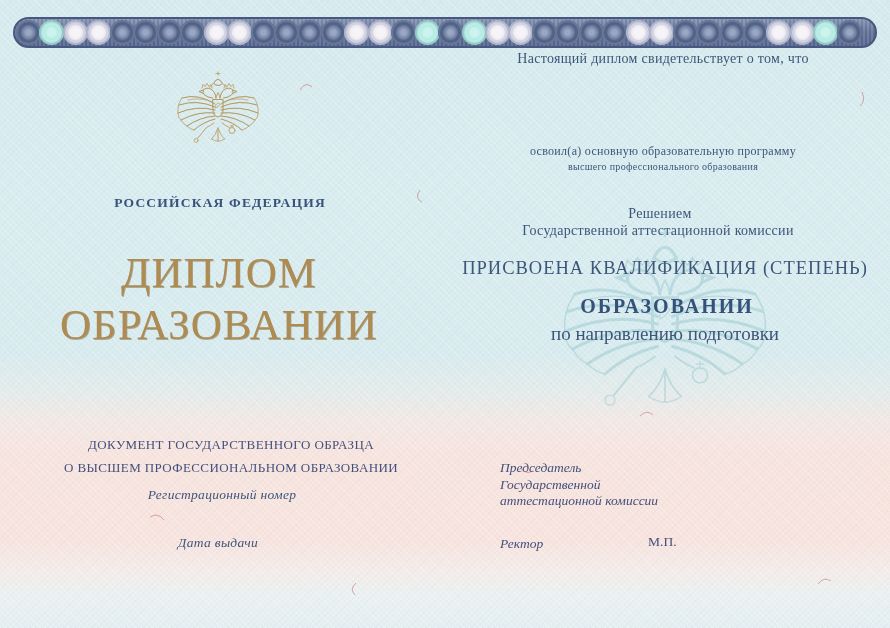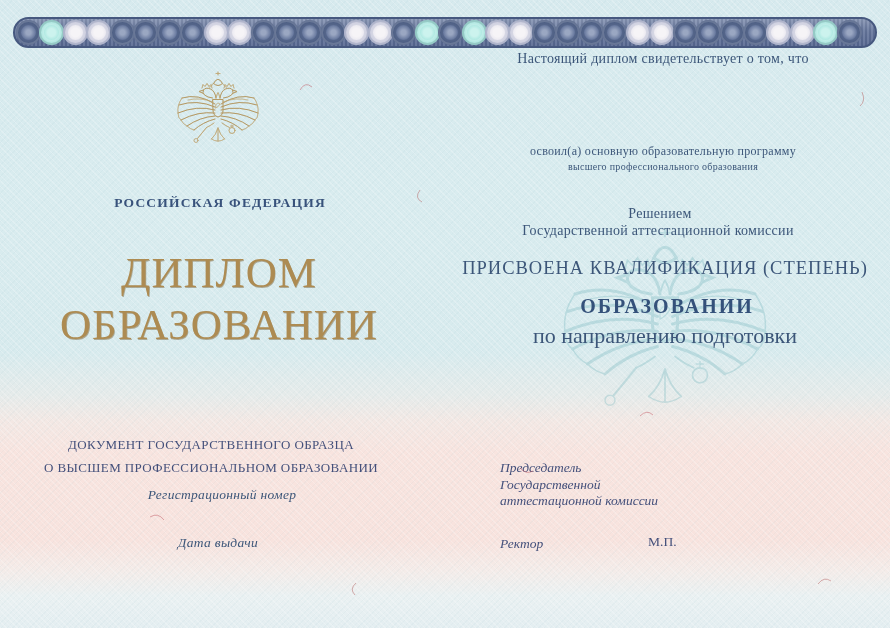--- a/index.html
+++ b/index.html
@@ -49,28 +49,28 @@
     box-shadow:inset 0 0 0 2px rgba(70,120,120,.25), inset 0 0 0 5px rgba(255,255,255,.25);
   }
 
   .country{
     left:220px;top:195px;font-size:13.5px;letter-spacing:1.2px;color:#38527b;font-weight:bold;
   }
   .goldtitle{
     left:219px;color:#ad8b52;font-size:43px;letter-spacing:1px;font-weight:normal;
     text-shadow:0.6px 1px 0.5px rgba(116,88,42,.45);
   }
-  .doctype{left:211px;font-size:13px;letter-spacing:.4px;color:#44507b;}
+  .doctype{left:231px;font-size:13px;letter-spacing:.4px;color:#44507b;}
   .heading-qual{
     left:665px;top:258px;font-size:18.5px;letter-spacing:1px;color:#3c5679;
   }
   .qual-value{
     left:667px;top:295px;font-size:20px;letter-spacing:2px;font-weight:bold;color:#34517a;
   }
-  .field-label{left:665px;top:323px;font-size:22px;color:#3c5679;}
+  .field-label{left:665px;top:323px;font-size:19px;color:#3c5679;}
   .sig{font-size:13.5px;color:#44507b;}
 
   .emblem{left:168px;top:68px;width:100px;height:92px;opacity:.9;}
   .watermark{
     left:540px;top:218px;width:250px;height:232px;opacity:.30;
     filter:blur(.4px);
   }
   .fibers{left:0;top:0;width:890px;height:628px;pointer-events:none;}
 </style>
 </head>

